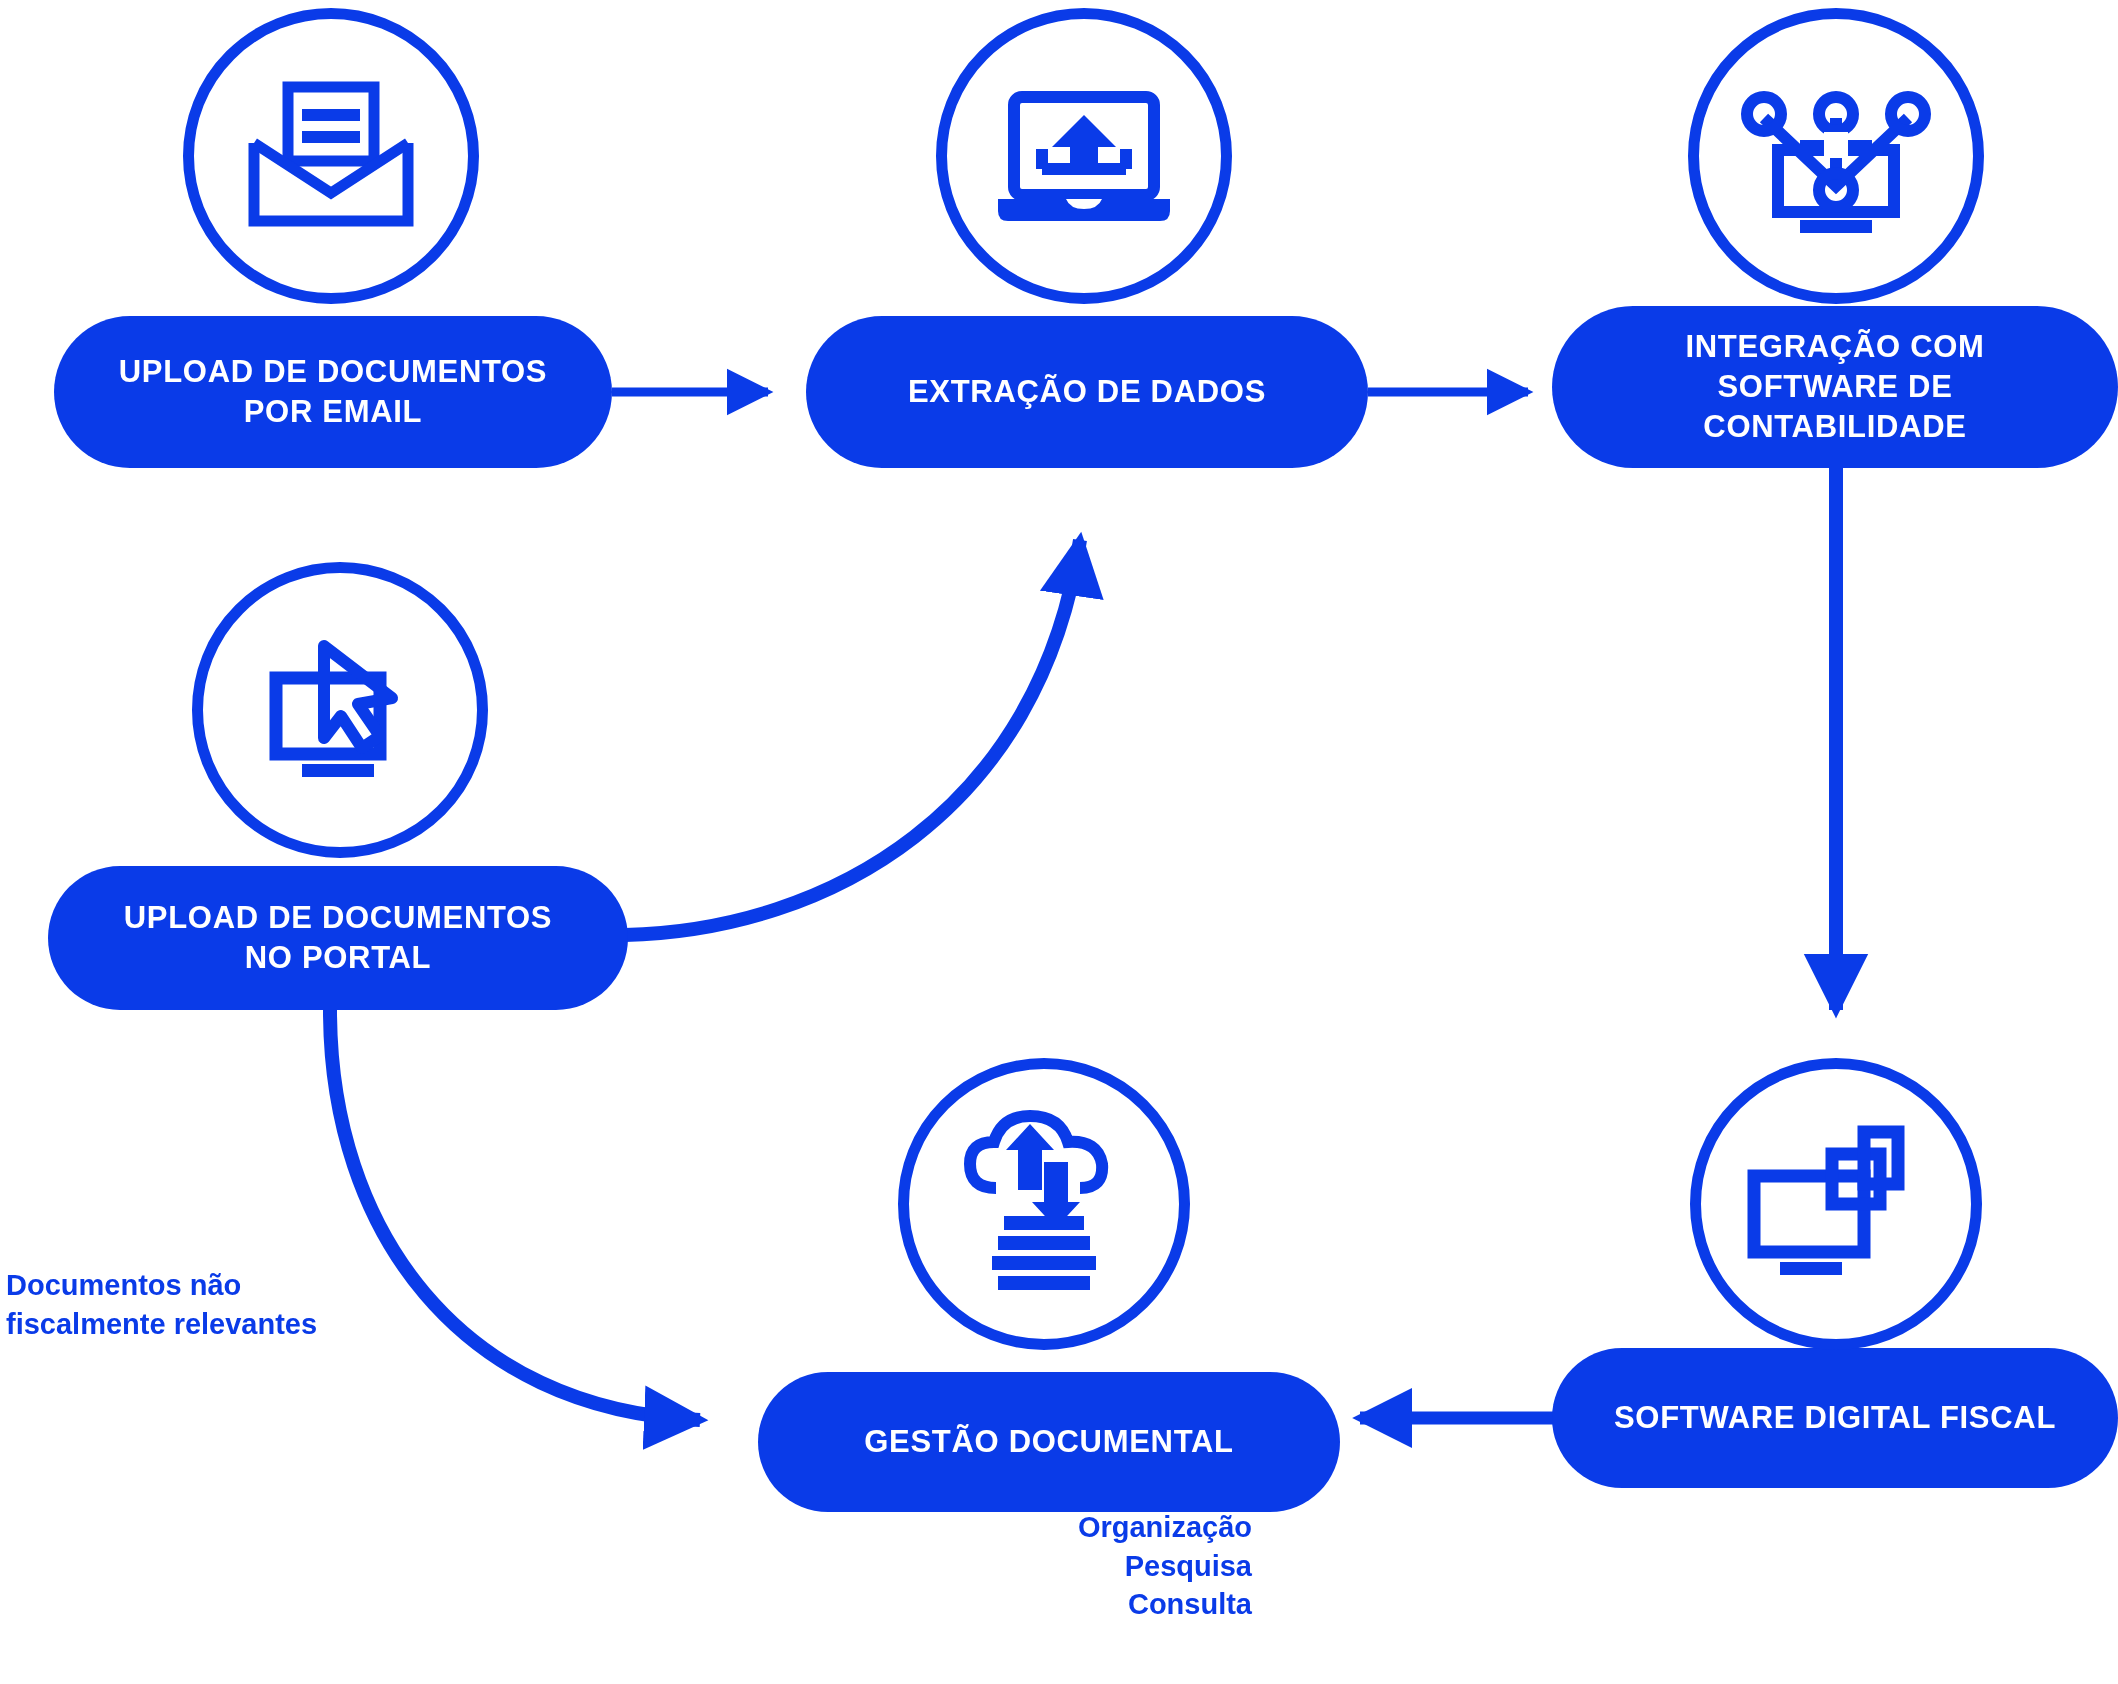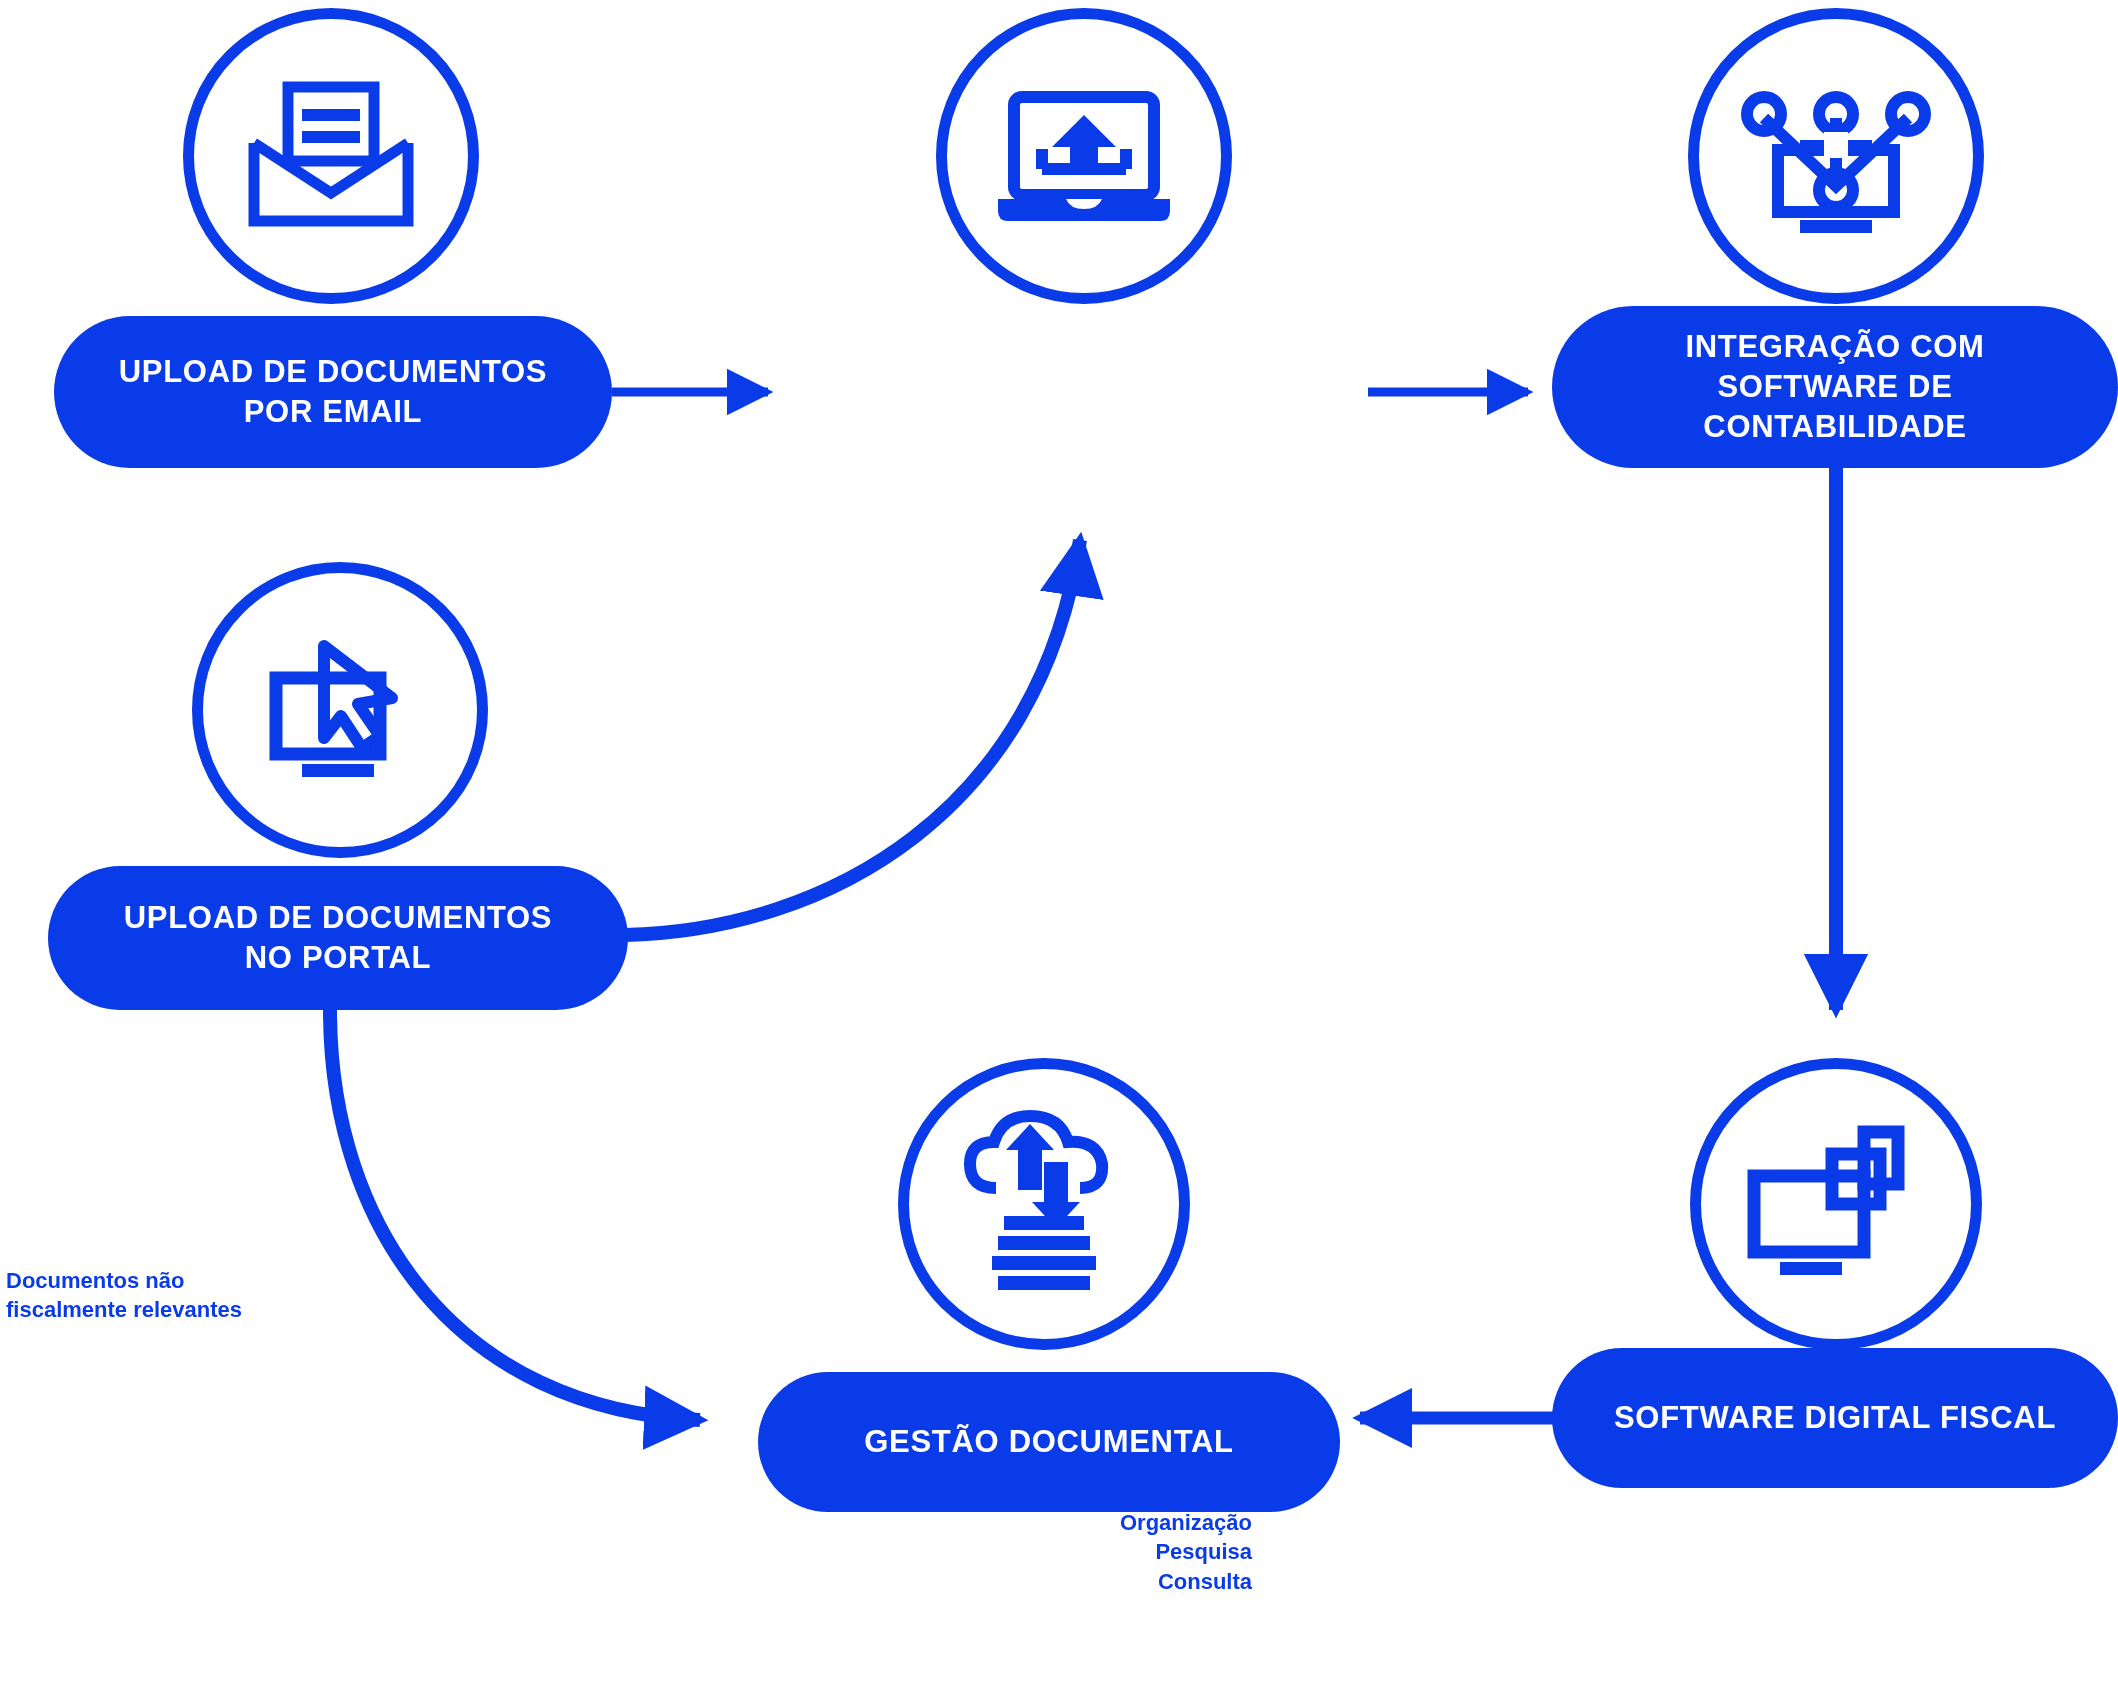--- a/index.html
+++ b/index.html
@@ -63,21 +63,21 @@
     justify-content: center;
     z-index: 4;
   }
   .icon-circle svg { display: block; }
 
   
   .annot {
     position: absolute;
     color: #0A3BE8;
     font-weight: bold;
-    font-size: 22px;
+    font-size: 29px;
     line-height: 1.33;
     white-space: pre-line;
     z-index: 5;
   }
   .annot.center { text-align: right; }
 </style>
 </head>
 <body>
 
 <div id="stage">
@@ -195,20 +195,23 @@
       </g>
       <rect x="44" y="148" width="62" height="13" fill="#0A3BE8"></rect>
     </svg>
   </div>
 
   <div class="node" style="left:54px; top:316px; width:558px; height:152px;">
     <span class="label">UPLOAD DE DOCUMENTOS
 POR EMAIL</span>
   </div>
 
+  <div class="node" style="left:806px; top:316px; width:562px; height:152px;">
+    <span class="label">EXTRAÇÃO DE DADOS</span>
+  </div>
 
   <div class="node" style="left:1552px; top:306px; width:566px; height:162px;">
     <span class="label">INTEGRAÇÃO COM
 SOFTWARE DE
 CONTABILIDADE</span>
   </div>
 
   <div class="node" style="left:48px; top:866px; width:580px; height:144px;">
     <span class="label">UPLOAD DE DOCUMENTOS
 NO PORTAL</span>

